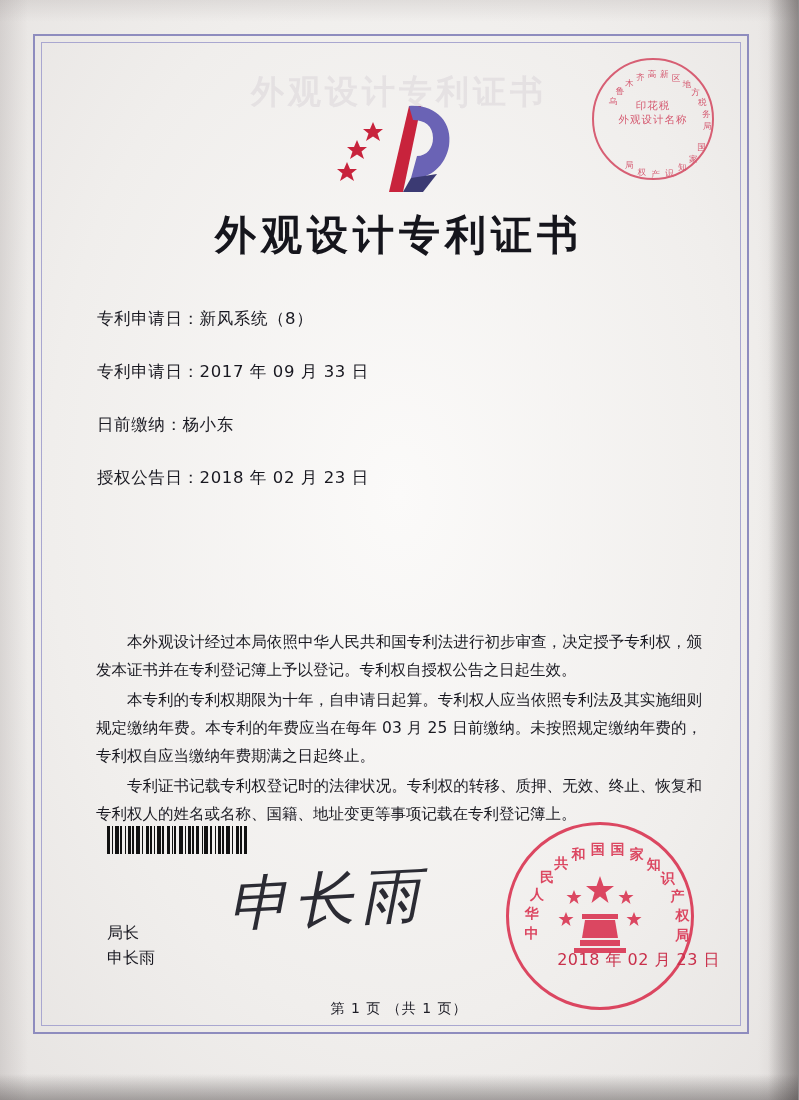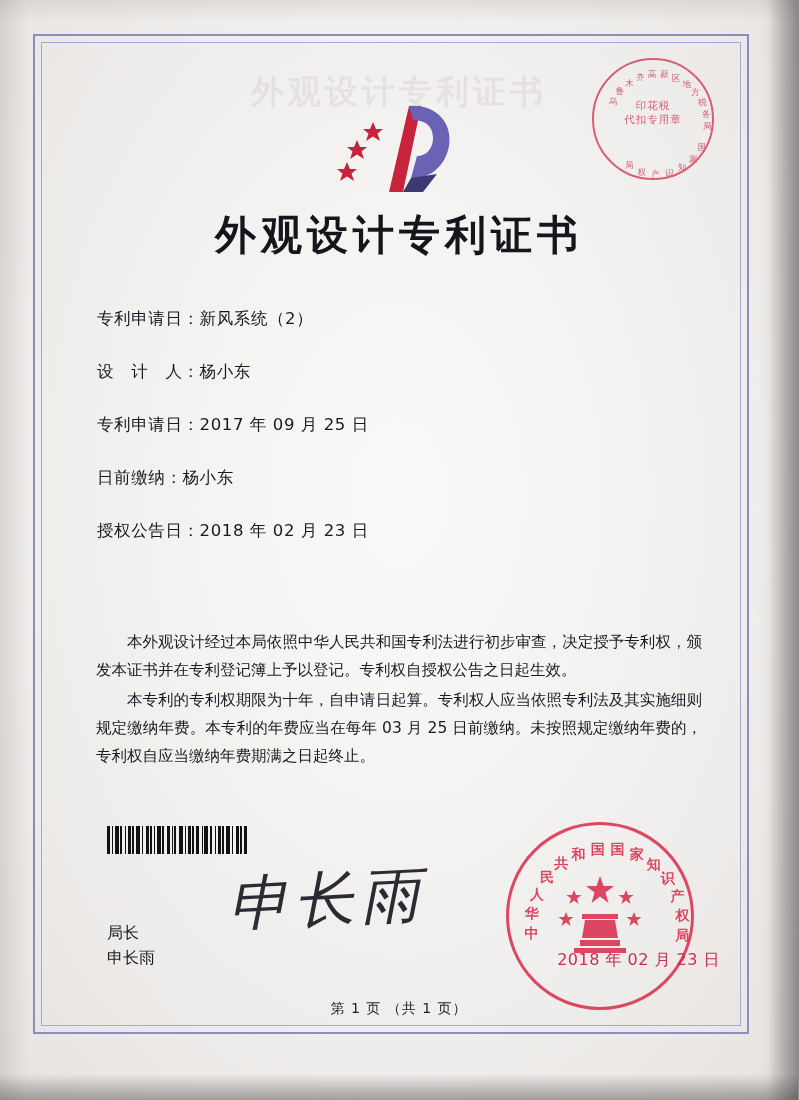--- a/index.html
+++ b/index.html
@@ -316,47 +316,45 @@
       <span style="transform:rotate(118deg) translate(0,-50px) rotate(-118deg)">国</span>
       <span style="transform:rotate(134deg) translate(0,-50px) rotate(-134deg)">家</span>
       <span style="transform:rotate(150deg) translate(0,-50px) rotate(-150deg)">知</span>
       <span style="transform:rotate(166deg) translate(0,-50px) rotate(-166deg)">识</span>
       <span style="transform:rotate(182deg) translate(0,-50px) rotate(-182deg)">产</span>
       <span style="transform:rotate(198deg) translate(0,-50px) rotate(-198deg)">权</span>
       <span style="transform:rotate(214deg) translate(0,-50px) rotate(-214deg)">局</span>
     </div>
     <div class="mid">
       <div>印花税</div>
-      <div>代扣专用章</div>
+      <div>外观设计名称</div>
     </div>
   </div>
 
   <div class="doc-title">外观设计专利证书</div>
 
   <div class="fields">
     <div class="field">
-      <span class="lbl">专利申请日：</span><span class="val">新风系统（2）</span>
+      <span class="lbl">专利申请日：</span><span class="val">新风系统（8）</span>
     </div>
     <div class="field">
-      <span class="lbl">设　计　人：</span><span class="val">杨小东</span>
-    </div>
-    <div class="field">
-      <span class="lbl">专利申请日：</span><span class="val">2017 年 09 月 25 日</span>
+      <span class="lbl">专利申请日：</span><span class="val">2017 年 09 月 33 日</span>
     </div>
     <div class="field">
       <span class="lbl">日前缴纳：</span><span class="val">杨小东</span>
     </div>
     <div class="field">
       <span class="lbl">授权公告日：</span><span class="val">2018 年 02 月 23 日</span>
     </div>
   </div>
 
   <div class="paragraphs">
     <p>本外观设计经过本局依照中华人民共和国专利法进行初步审查，决定授予专利权，颁发本证书并在专利登记簿上予以登记。专利权自授权公告之日起生效。</p>
     <p>本专利的专利权期限为十年，自申请日起算。专利权人应当依照专利法及其实施细则规定缴纳年费。本专利的年费应当在每年 03 月 25 日前缴纳。未按照规定缴纳年费的，专利权自应当缴纳年费期满之日起终止。</p>
+    <p>专利证书记载专利权登记时的法律状况。专利权的转移、质押、无效、终止、恢复和专利权人的姓名或名称、国籍、地址变更等事项记载在专利登记簿上。</p>
   </div>
 
   <div class="barcode">
     <i style="width:3px"></i>
       <i style="width:2px;background:transparent"></i>
     <i style="width:1px"></i>
       <i style="width:2px;background:transparent"></i>
     <i style="width:4px"></i>
       <i style="width:1px;background:transparent"></i>
     <i style="width:2px"></i>

